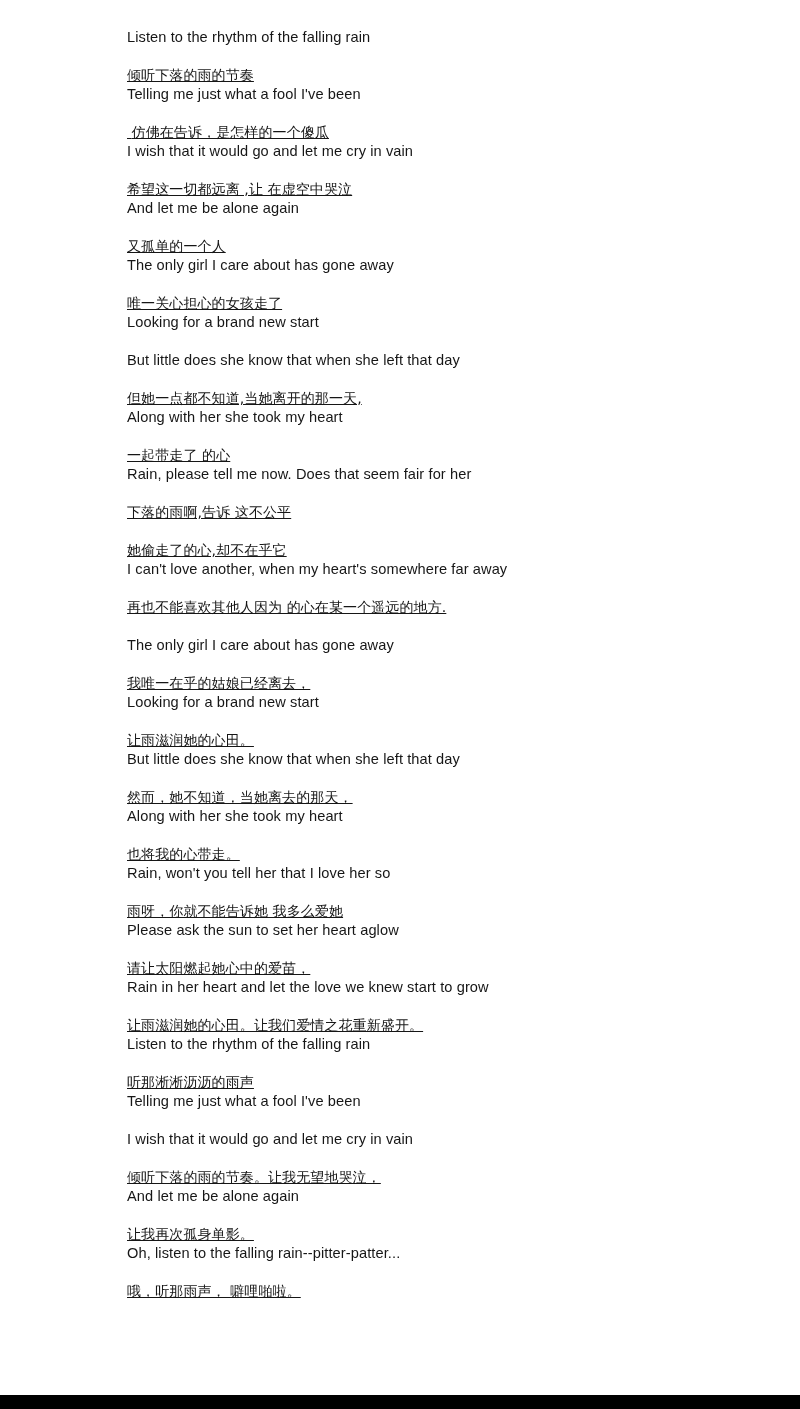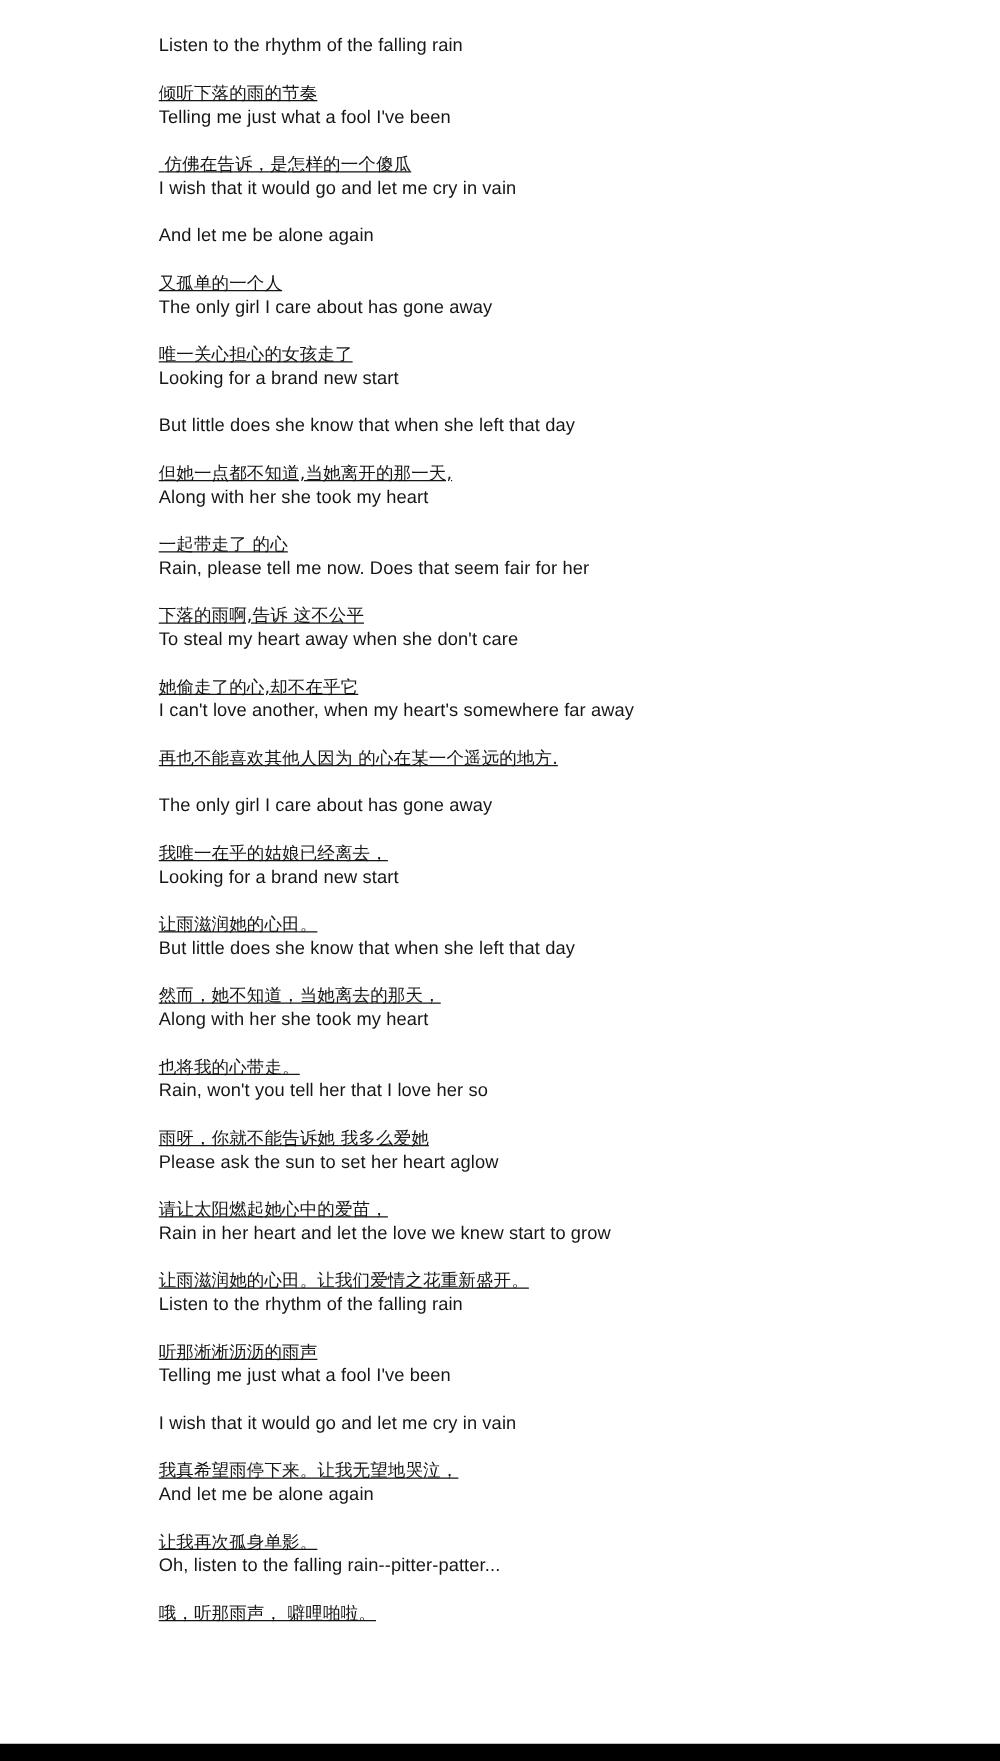--- a/index.html
+++ b/index.html
@@ -60,38 +60,38 @@
 <div class="page">
   <div class="lyrics" id="lyrics-body">
       <div class="line en">Listen to the rhythm of the falling rain</div>
       <div class="gap"></div>
       <div class="line zh">倾听下落的雨的节奏</div>
       <div class="line en">Telling me just what a fool I've been</div>
       <div class="gap"></div>
       <div class="line zh"> 仿佛在告诉，是怎样的一个傻瓜</div>
       <div class="line en">I wish that it would go and let me cry in vain</div>
       <div class="gap"></div>
+      <div class="line zh">希望这一切都远离 ,让 在虚空中哭泣</div>
       <div class="line en">And let me be alone again</div>
       <div class="gap"></div>
       <div class="line zh">又孤单的一个人</div>
       <div class="line en">The only girl I care about has gone away</div>
       <div class="gap"></div>
       <div class="line zh">唯一关心担心的女孩走了</div>
       <div class="line en">Looking for a brand new start</div>
       <div class="gap"></div>
       <div class="line en">But little does she know that when she left that day</div>
       <div class="gap"></div>
       <div class="line zh">但她一点都不知道,当她离开的那一天,</div>
       <div class="line en">Along with her she took my heart</div>
       <div class="gap"></div>
       <div class="line zh">一起带走了 的心</div>
       <div class="line en">Rain, please tell me now. Does that seem fair for her</div>
       <div class="gap"></div>
       <div class="line zh">下落的雨啊,告诉 这不公平</div>
-      <div class="line en">To steal my heart away when she don't care</div>
       <div class="gap"></div>
       <div class="line zh">她偷走了的心,却不在乎它</div>
       <div class="line en">I can't love another, when my heart's somewhere far away</div>
       <div class="gap"></div>
       <div class="line zh">再也不能喜欢其他人因为 的心在某一个遥远的地方.</div>
       <div class="gap"></div>
       <div class="line en">The only girl I care about has gone away</div>
       <div class="gap"></div>
       <div class="line zh">我唯一在乎的姑娘已经离去，</div>
       <div class="line en">Looking for a brand new start</div>
@@ -112,21 +112,21 @@
       <div class="line en">Rain in her heart and let the love we knew start to grow</div>
       <div class="gap"></div>
       <div class="line zh">让雨滋润她的心田。让我们爱情之花重新盛开。</div>
       <div class="line en">Listen to the rhythm of the falling rain</div>
       <div class="gap"></div>
       <div class="line zh">听那淅淅沥沥的雨声</div>
       <div class="line en">Telling me just what a fool I've been</div>
       <div class="gap"></div>
       <div class="line en">I wish that it would go and let me cry in vain</div>
       <div class="gap"></div>
-      <div class="line zh">我真希望雨停下来。让我无望地哭泣，</div>
+      <div class="line zh">倾听下落的雨的节奏。让我无望地哭泣，</div>
       <div class="line en">And let me be alone again</div>
       <div class="gap"></div>
       <div class="line zh">让我再次孤身单影。</div>
       <div class="line en">Oh, listen to the falling rain--pitter-patter...</div>
       <div class="gap"></div>
       <div class="line zh">哦，听那雨声， 噼哩啪啦。</div>
     </div>
   <div class="bottom-bar"></div>
 </div>
 

